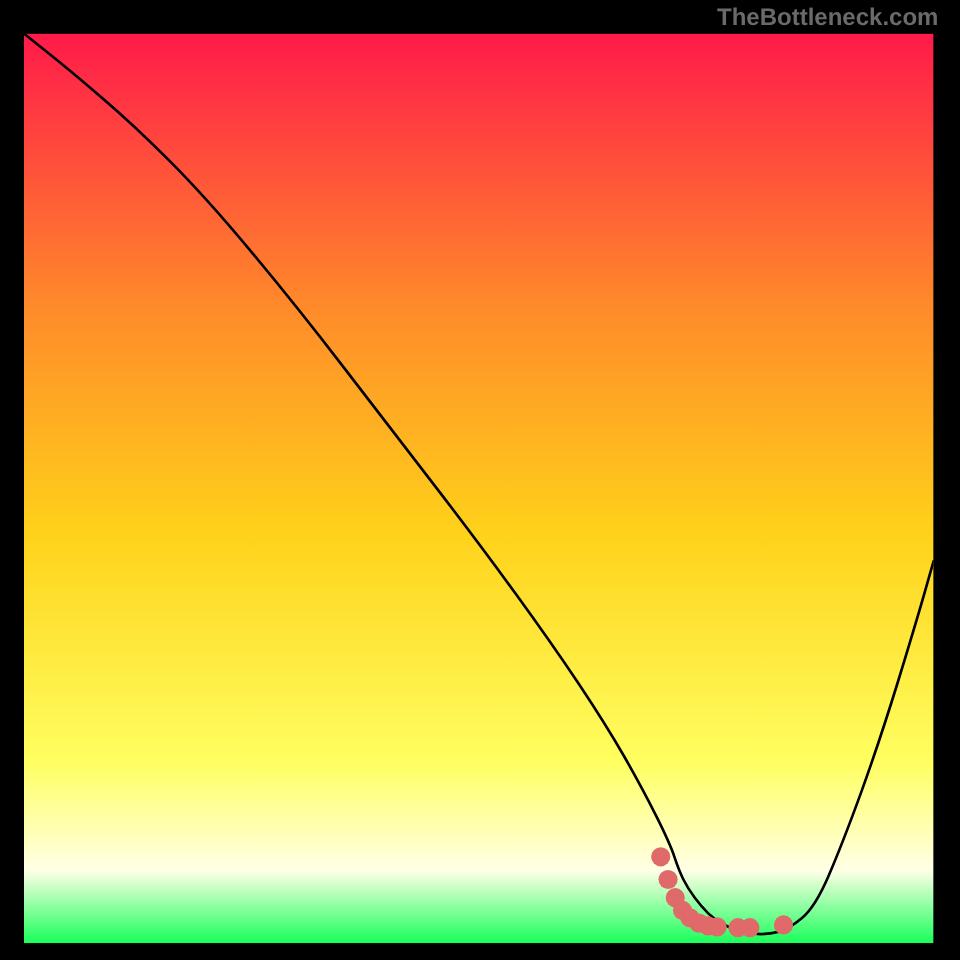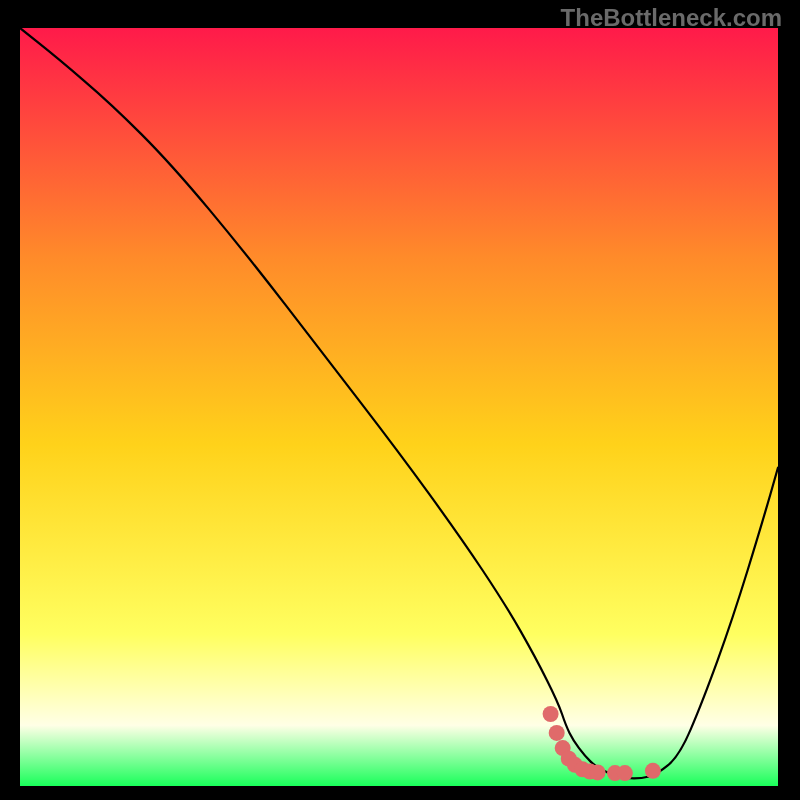--- a/index.html
+++ b/index.html
@@ -9,21 +9,21 @@
     height: 800px;
     background: #000000;
     position: relative;
     font-family: Arial, Helvetica, sans-serif;
   }
   .watermark {
     position: absolute;
     top: 4px;
     right: 18px;
     color: #6a6a6a;
-    font-size: 24px;
+    font-size: 20px;
     font-weight: bold;
     z-index: 10;
   }
   .plot-wrap {
     position: absolute;
     left: 20px;
     top: 28px;
     width: 758px;
     height: 758px;
   }

